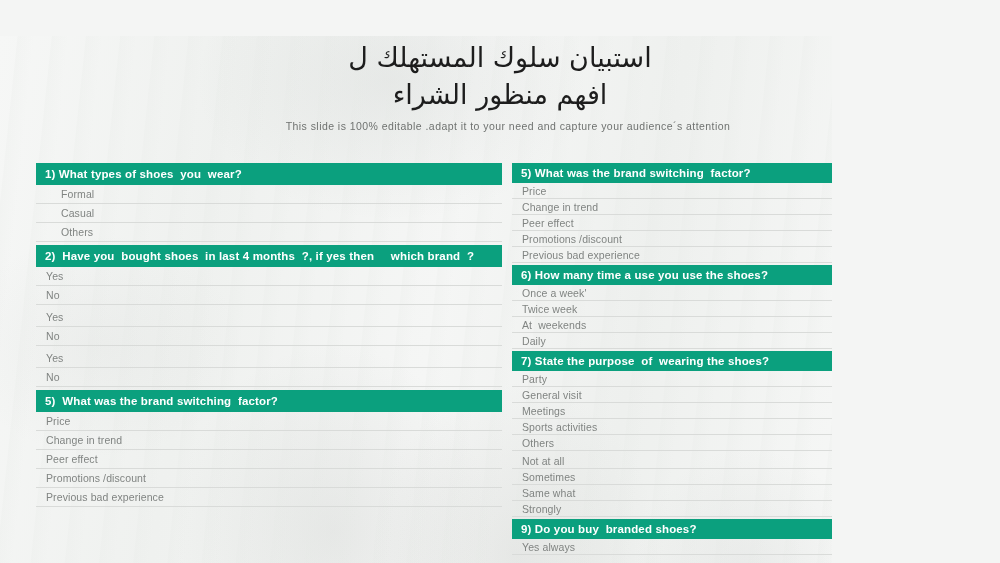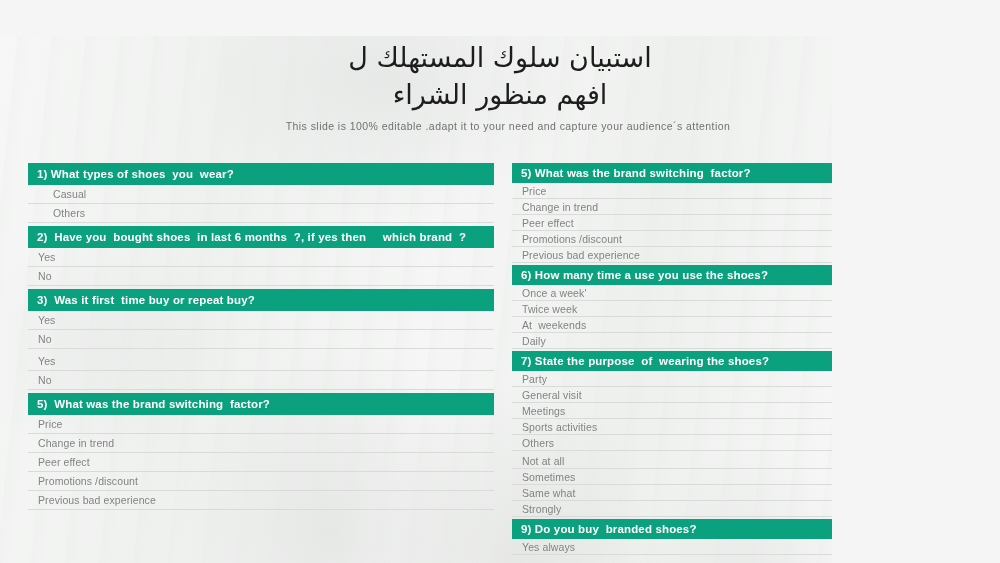--- a/index.html
+++ b/index.html
@@ -83,21 +83,21 @@
     position: absolute;
     left: 0;
     top: 127px;
     width: 1000px;
     z-index: 3;
   }
   .col {
     position: absolute;
     top: 0;
   }
-  .col-left  { left: 28px;  width: 466px; }
+  .col-left  { left: 36px;  width: 466px; }
   .col-right { left: 512px; width: 456px; }
 
   .qbar {
     background: #0ba07e;
     color: #ffffff;
     font-weight: bold;
     font-size: 11.5px;
     letter-spacing: .15px;
     padding: 4px 0 4px 9px;
     white-space: pre;
@@ -136,28 +136,28 @@
 
   <div class="header">
     <div class="title-ar title-line1">استبيان سلوك المستهلك ل</div>
     <div class="title-ar title-line2">افهم منظور الشراء</div>
     <div class="subtitle">This slide is 100% editable .adapt it to your need and capture your audience´s attention</div>
   </div>
 
   <div class="columns">
     <div class="col col-left" id="col-left">
         <div class="qbar">1) What types of shoes  you  wear?</div>
+        <div class="opt indent">Formal</div>
         <div class="opt indent">Casual</div>
         <div class="opt indent">Others</div>
         <div class="gap-sm"></div>
-        <div class="qbar">2)  Have you  bought shoes  in last 6 months  ?, if yes then     which brand  ?</div>
+        <div class="qbar">2)  Have you  bought shoes  in last 4 months  ?, if yes then     which brand  ?</div>
         <div class="opt">Yes</div>
         <div class="opt">No</div>
         <div class="gap-sm"></div>
-        <div class="qbar">3)  Was it first  time buy or repeat buy?</div>
         <div class="opt">Yes</div>
         <div class="opt">No</div>
         <div class="gap-sm"></div>
         <div class="opt">Yes</div>
         <div class="opt">No</div>
         <div class="gap-sm"></div>
         <div class="qbar">5)  What was the brand switching  factor?</div>
         <div class="opt">Price</div>
         <div class="opt">Change in trend</div>
         <div class="opt">Peer effect</div>

